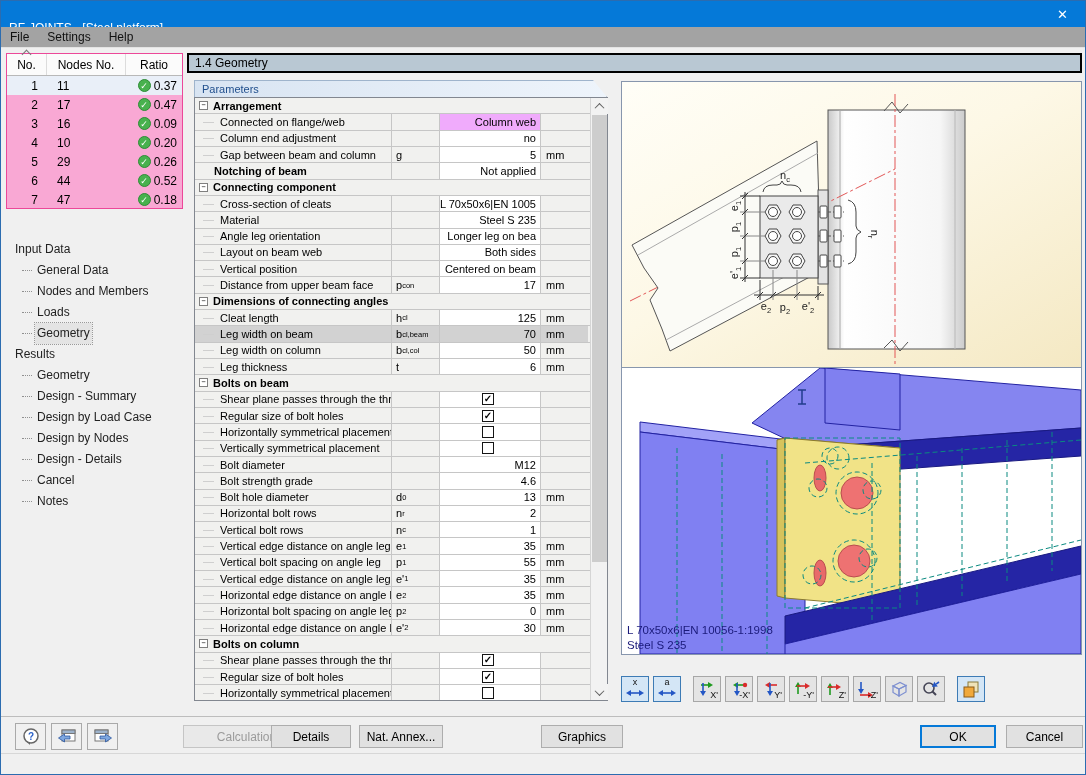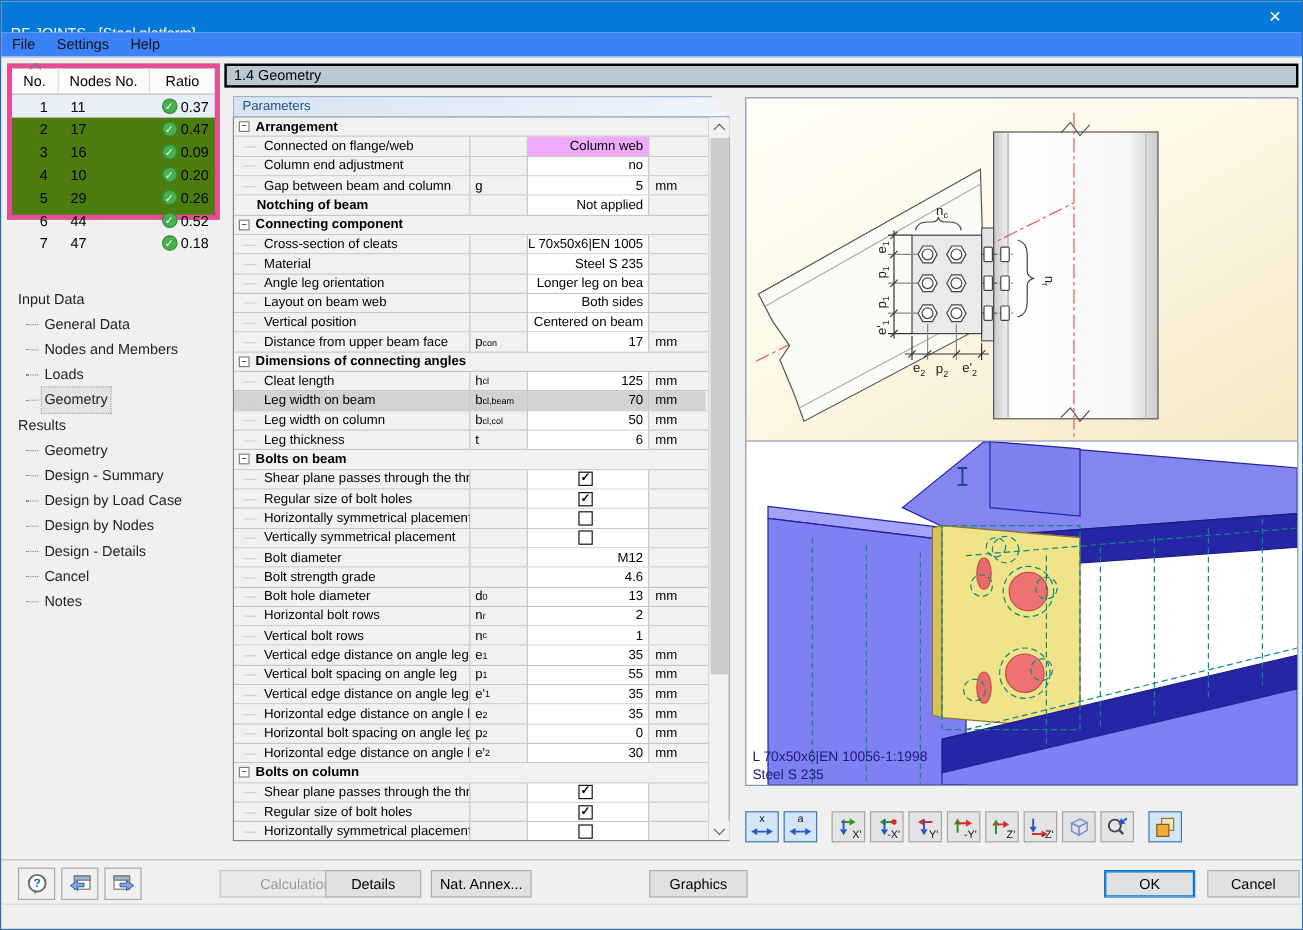--- a/index.html
+++ b/index.html
@@ -6,26 +6,26 @@
   *{box-sizing:border-box;}
   body{font-family:"Liberation Sans","DejaVu Sans",sans-serif;}
   #win{position:relative;width:1086px;height:775px;background:#f0f0f0;overflow:hidden;
        border:1px solid #2b6cb0;}
   
   #titlebar{position:absolute;left:0;top:0;width:1086px;height:26px;background:#0579d8;color:#fff;
             display:flex;align-items:center;font-size:12px;}
   #titlebar .ttl{padding-left:8px;margin-top:28px;}
   #closebtn{position:absolute;right:0;top:0;width:45px;height:26px;display:flex;align-items:center;
             justify-content:center;color:#fff;font-size:13px;cursor:default;}
-  #menubar{position:absolute;left:0;top:26px;width:1086px;height:21px;background:#3b82f6;
+  #menubar{position:absolute;left:0;top:26px;width:1086px;height:21px;background:#a3a3a3;
            border-bottom:1px solid #e3e3e3;display:flex;align-items:center;font-size:12px;}
   .menu-item{padding:2px 9px;color:#111;}
   
-  #jtable{position:absolute;left:5px;top:52px;width:177px;height:130px;background:#4d7c0f;
-          border:4px solid #ec4899;font-size:12px;}
+  #jtable{position:absolute;left:5px;top:52px;width:177px;height:156px;background:#f9a8d4;
+          border:1px solid #ec4899;font-size:12px;}
   #jhead{display:flex;height:22px;border-bottom:1px solid #b8b8b8;background:#fbfbfb;align-items:center;}
   #jhead .hc{text-align:center;border-right:1px solid #dcdcdc;height:100%;display:flex;align-items:flex-end;justify-content:center;padding-bottom:3px;}
   #jhead .hc:last-child{border-right:none;}
   .hc1{width:40px;}.hc2{width:79px;}.hc3{width:56px;}
   #jsort{position:absolute;left:16px;top:-3px;width:7px;height:7px;border-left:1.4px solid #777;border-top:1.4px solid #777;transform:rotate(45deg);background:transparent;}
   .jrow{display:flex;height:19px;align-items:center;}
   .jrow.sel{background:#e9eff8;}
   .jc1{width:40px;text-align:right;padding-right:9px;}
   .jc2{width:79px;padding-left:10px;}
   .jc3{width:56px;display:flex;align-items:center;justify-content:flex-end;padding-right:5px;gap:3px;}

